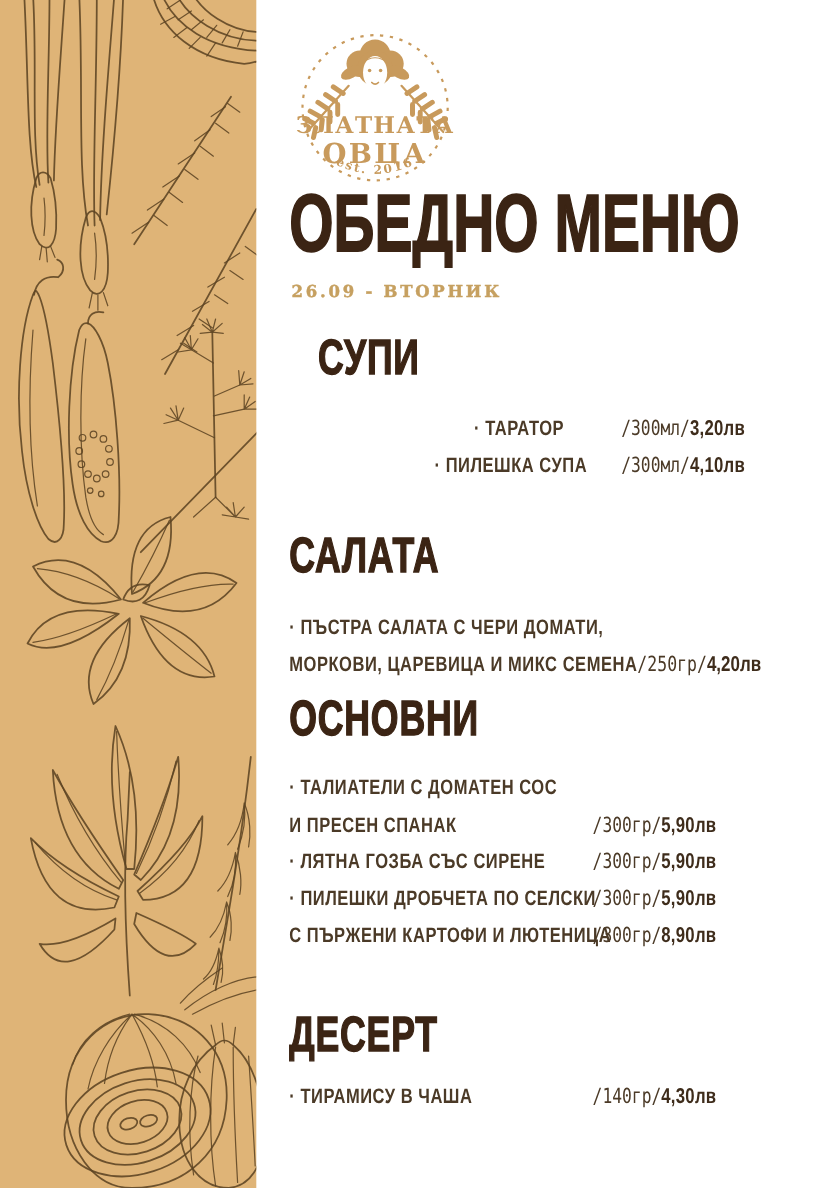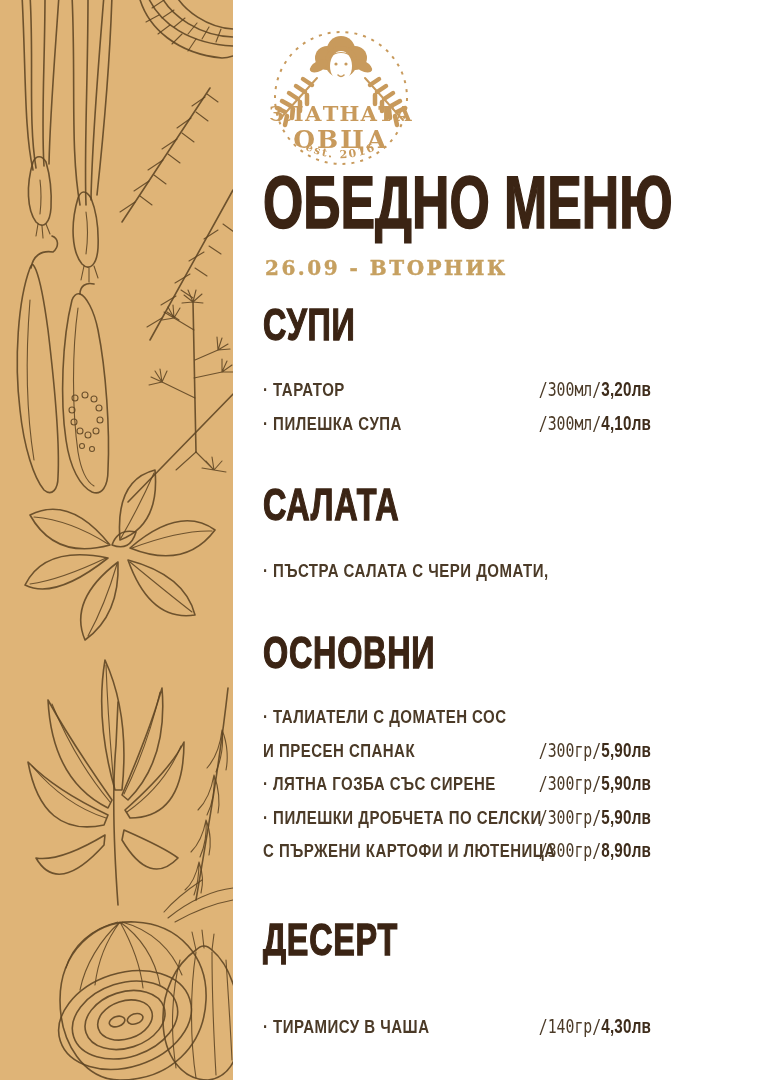--- a/index.html
+++ b/index.html
@@ -10,30 +10,30 @@
   .band svg{display:block;}
   .ln{fill:none;stroke:#5d4423;stroke-width:1.6;stroke-linecap:round;stroke-linejoin:round;opacity:.88;}
   .ln.thin{stroke-width:1.1;}
   
   .content{position:absolute;left:263px;top:0;width:388px;height:1080px;}
   .logo{position:absolute;left:2px;top:28px;width:152px;height:140px;}
   .page-title{position:absolute;left:0;top:166px;margin:0;font-size:74px;line-height:1;
       font-weight:700;color:#3b2414;letter-spacing:0px;white-space:nowrap;
       transform:scaleX(.70);transform-origin:left center;-webkit-text-stroke:1.6px #3b2414;}
   .menu-date{position:absolute;left:2px;top:256px;font-family:"DejaVu Serif",serif;
-      font-weight:700;font-size:20px;letter-spacing:2.5px;color:#c6a060;white-space:nowrap;
+      font-weight:700;font-size:15px;letter-spacing:2.5px;color:#c6a060;white-space:nowrap;
       -webkit-text-stroke:.4px #c6a060;}
   
   .menu-section{position:absolute;left:0;width:388px;}
-  .sec0{top:302px;} .sec1{top:482px;} .sec2{top:630px;} .sec3{top:917px;}
+  .sec0{top:302px;margin-left:26px;} .sec1{top:482px;} .sec2{top:630px;} .sec3{top:917px;}
   .sec-title{margin:0;font-size:45px;line-height:1;font-weight:700;color:#3b2414;
       white-space:nowrap;transform:scaleX(.72);transform-origin:left top;
       -webkit-text-stroke:1.3px #3b2414;letter-spacing:1px;}
   .items{position:absolute;left:0;right:0;}
-  .sec0 .items{top:71px;} .sec1 .items{top:72px;text-decoration:underline;} .sec2 .items{top:70px;text-decoration:underline;} .sec3 .items{top:64px;margin-top:29px;}
+  .sec0 .items{top:71px;text-align:center;} .sec1 .items{top:72px;text-decoration:underline;} .sec2 .items{top:70px;text-decoration:underline;} .sec3 .items{top:64px;}
   .line{position:relative;height:33.5px;line-height:33.5px;white-space:nowrap;}
   .txt{display:inline-block;transform:scaleX(.79);transform-origin:left center;
       font-size:19px;font-weight:700;color:#4b3a27;letter-spacing:.6px;}
   .price{position:absolute;right:0;top:0;height:33.5px;line-height:33.5px;
       transform:scaleX(.78);transform-origin:right center;white-space:nowrap;}
   .portion{font-family:"DejaVu Sans Mono",monospace;font-size:19px;font-weight:400;color:#4b3a27;}
   .amount{font-size:19.5px;font-weight:700;color:#3e2c1b;letter-spacing:.3px;}
   .txt .portion,.txt .amount{letter-spacing:0;}
   .logo text{font-family:"DejaVu Serif",serif;font-weight:700;fill:#c89a5c;}
 </style>
@@ -217,20 +217,21 @@
             <div class="item">
               <div class="line"><span class="txt">· ПИЛЕШКА СУПА</span><span class="price"><span class="portion">/300мл/</span><span class="amount">4,10лв</span></span></div>
             </div>
           </div>
         </section>
         <section class="menu-section sec1">
           <h2 class="sec-title">САЛАТА</h2>
           <div class="items">
             <div class="item">
               <div class="line"><span class="txt">· ПЪСТРА САЛАТА С ЧЕРИ ДОМАТИ,</span></div>
+              <div class="line"><span class="txt">МОРКОВИ, ЦАРЕВИЦА И МИКС СЕМЕНА<span class="portion">/250гр/</span><span class="amount">4,20лв</span></span></div>
             </div>
           </div>
         </section>
         <section class="menu-section sec2">
           <h2 class="sec-title">ОСНОВНИ</h2>
           <div class="items">
             <div class="item">
               <div class="line"><span class="txt">· ТАЛИАТЕЛИ С ДОМАТЕН СОС</span></div>
               <div class="line"><span class="txt">И ПРЕСЕН СПАНАК</span><span class="price"><span class="portion">/300гр/</span><span class="amount">5,90лв</span></span></div>
             </div>

